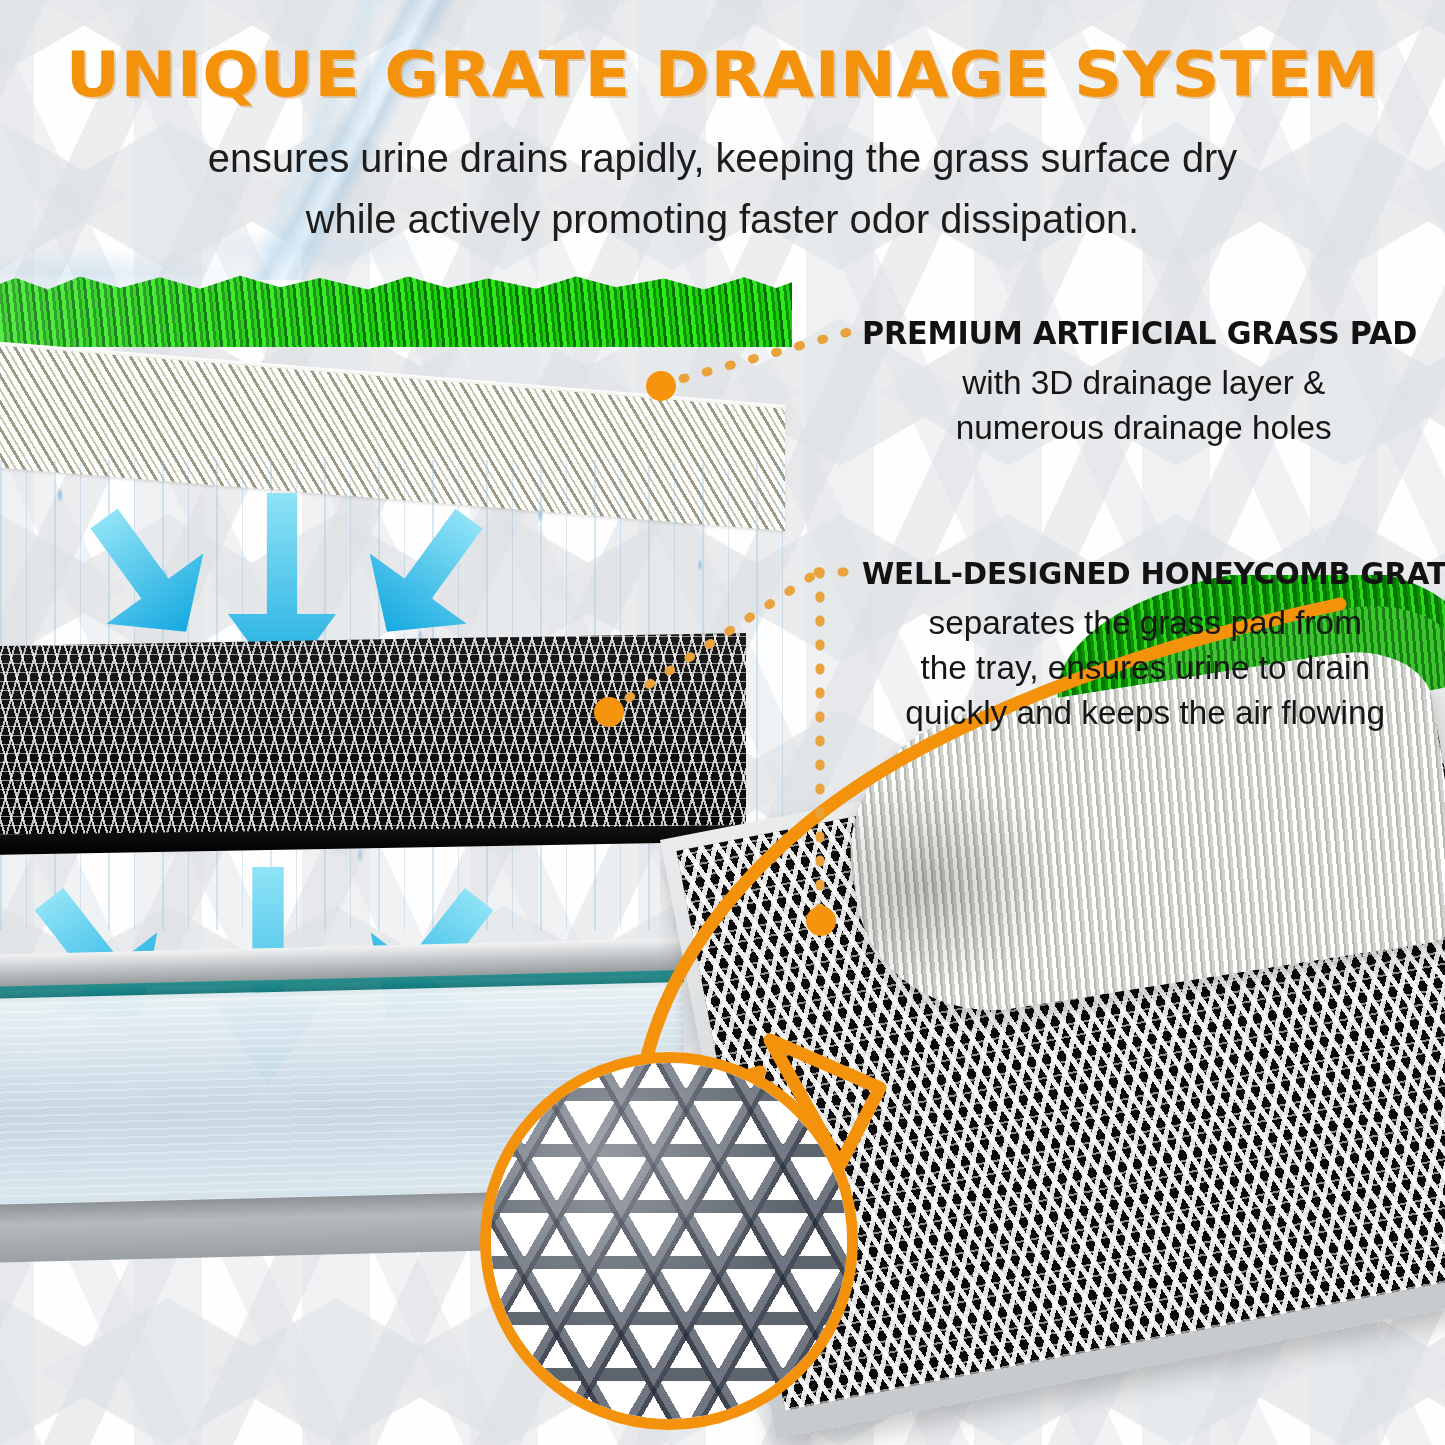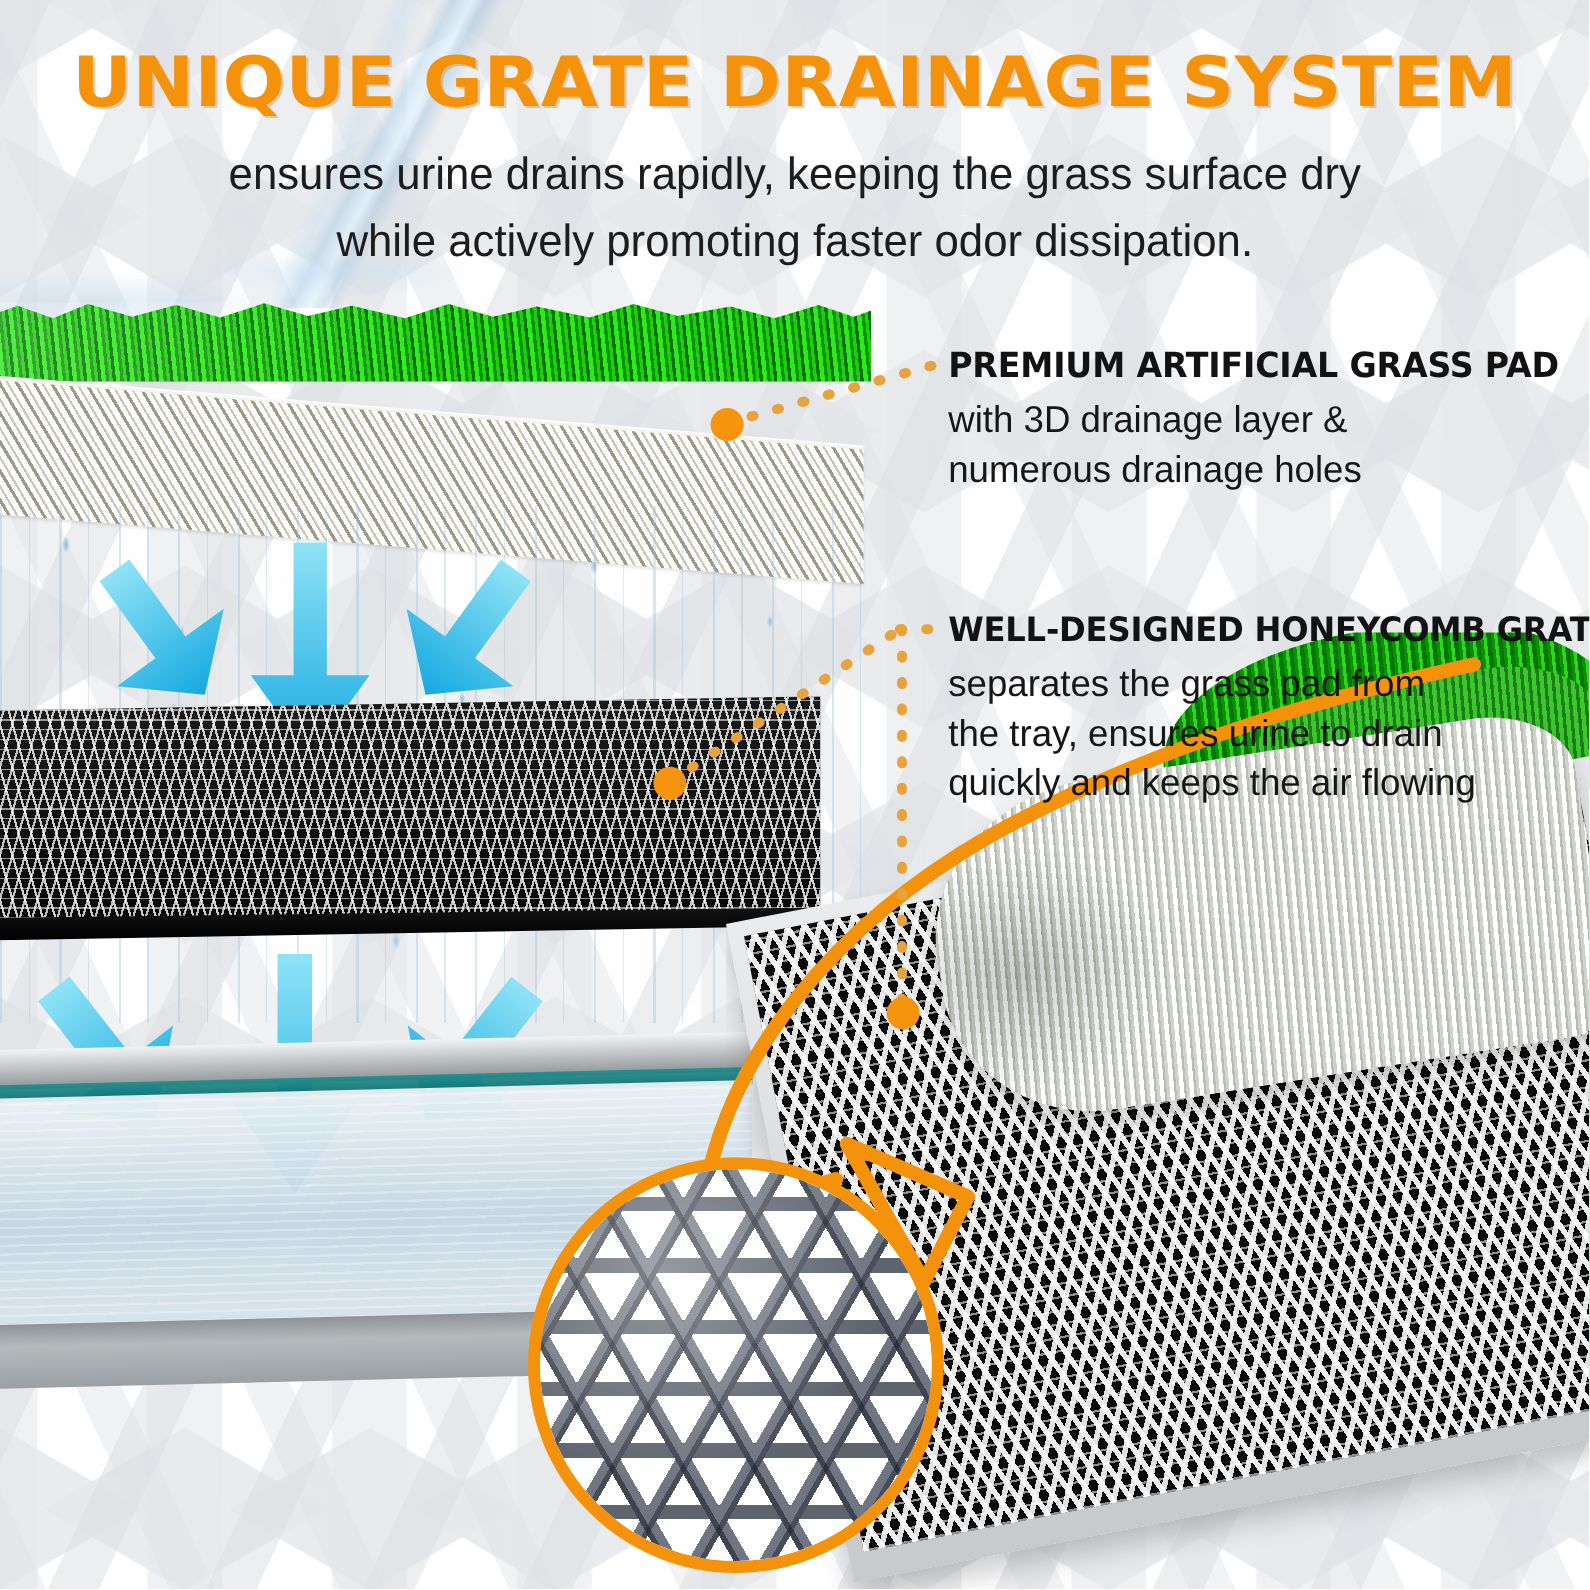--- a/index.html
+++ b/index.html
@@ -177,21 +177,21 @@
     background: repeating-linear-gradient(0deg, rgba(255,255,255,.5) 0 2px, rgba(255,255,255,0) 2px 8px);
     opacity: .55;
   }
   .tray-foot {
     position: absolute; left: -18px; top: 940px; width: 700px; height: 58px;
     background: linear-gradient(180deg, #8e9397, #b5babd 35%, #9aa0a3);
     transform: skewY(-1.4deg); transform-origin: left top;
   }
 
   
-  .callout { position: absolute; }
+  .callout { position: absolute; text-align: center; }
   .callout-head {
     font-family: "DejaVu Sans", sans-serif;
     font-weight: 700; font-size: 31.5px; color: #121212;
     letter-spacing: -.2px; white-space: nowrap;
     transform: scaleX(.96); transform-origin: left center;
   }
   .callout-body {
     font-size: 34px; color: #161616; line-height: 1.32;
     margin-top: 9px; transform: scaleX(.98); transform-origin: left center;
   }

